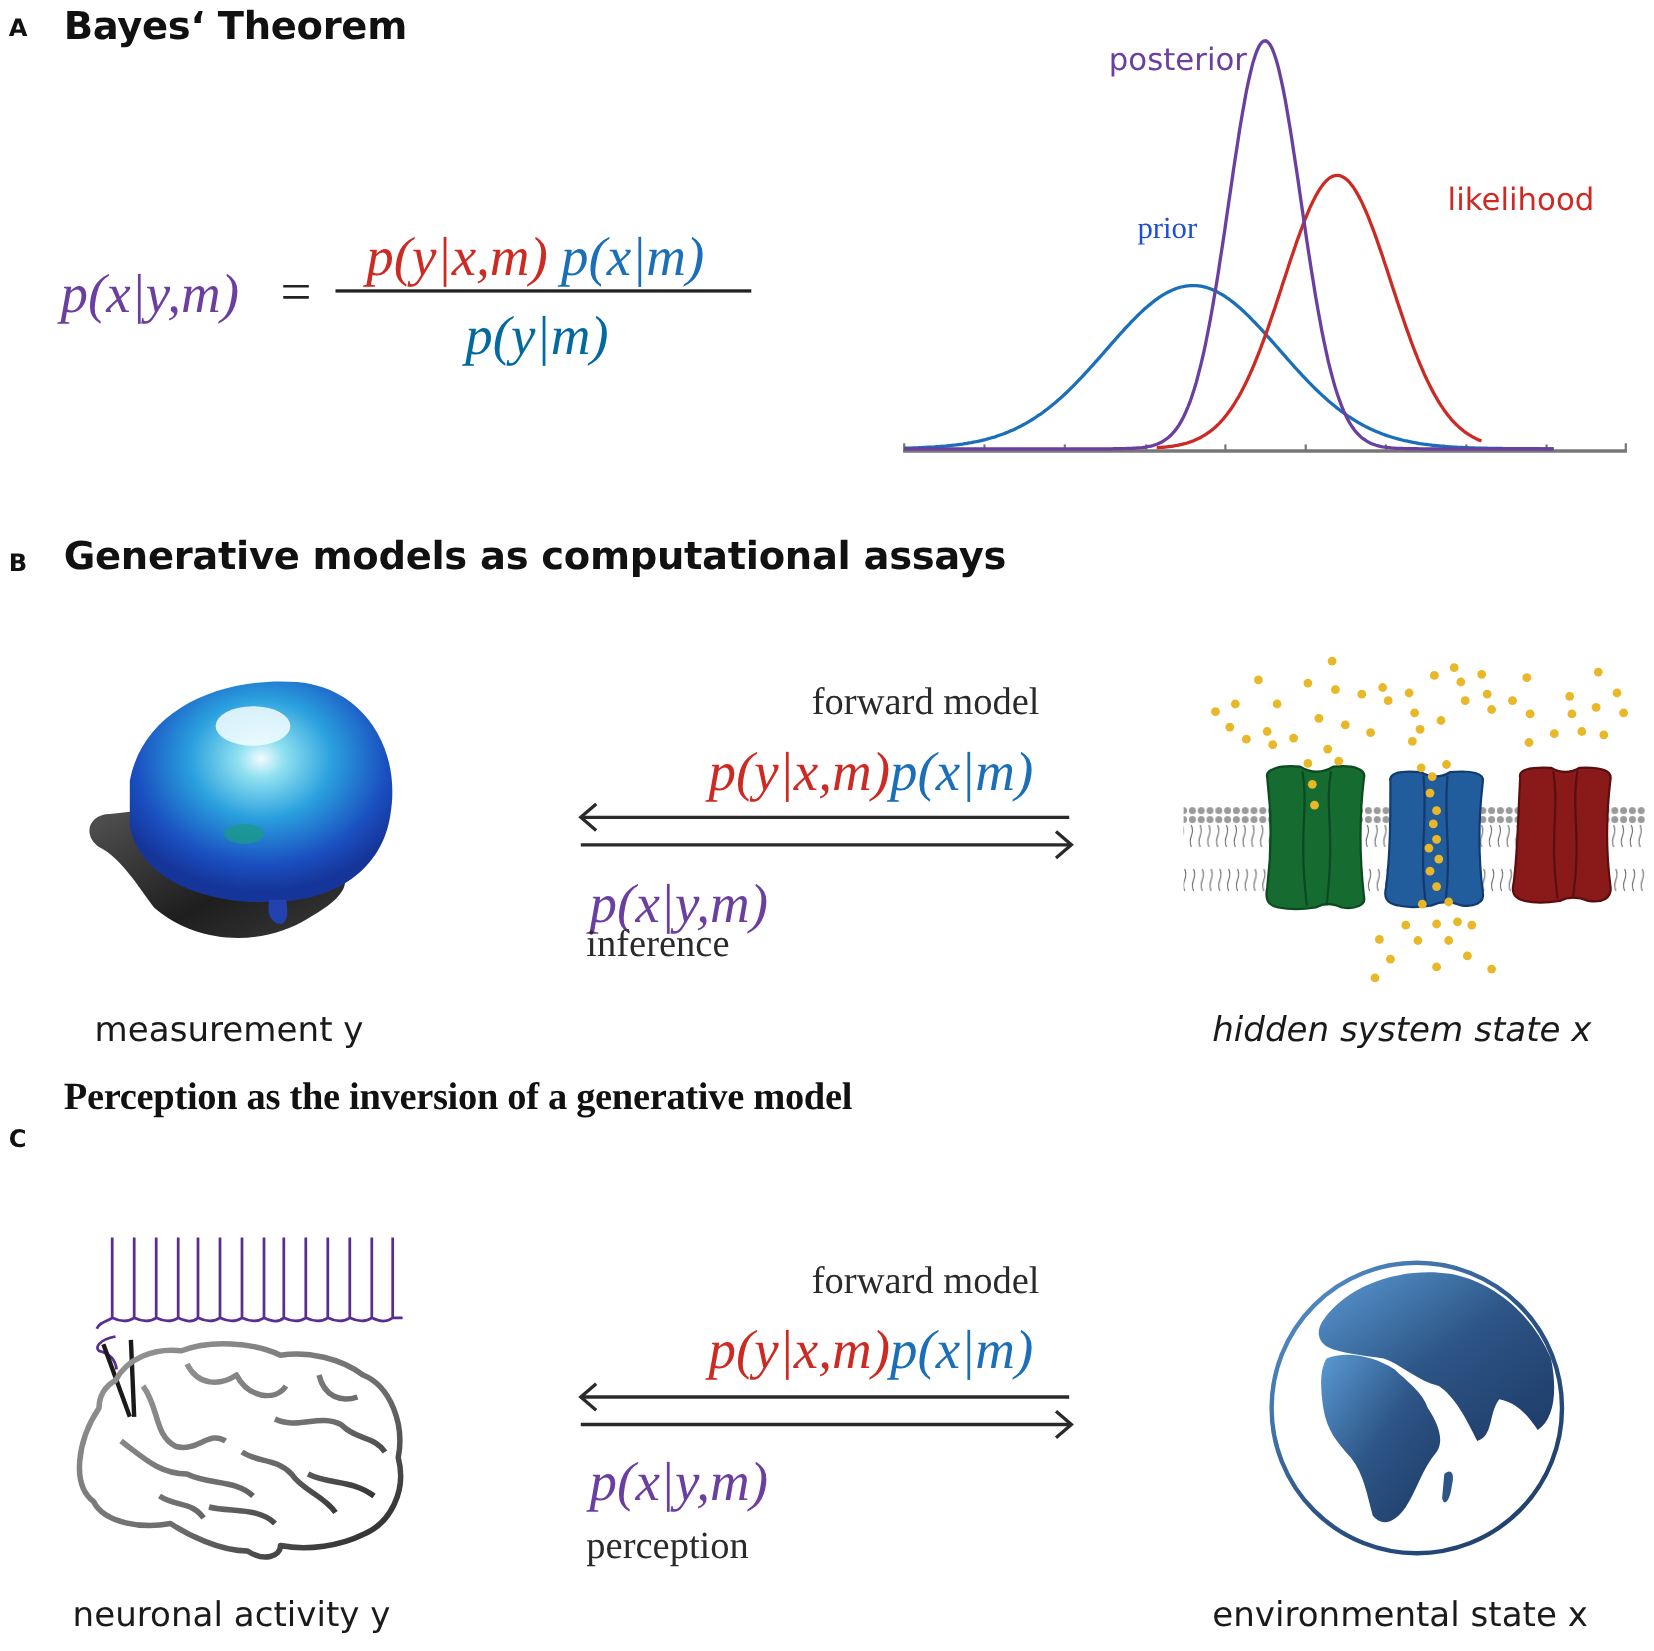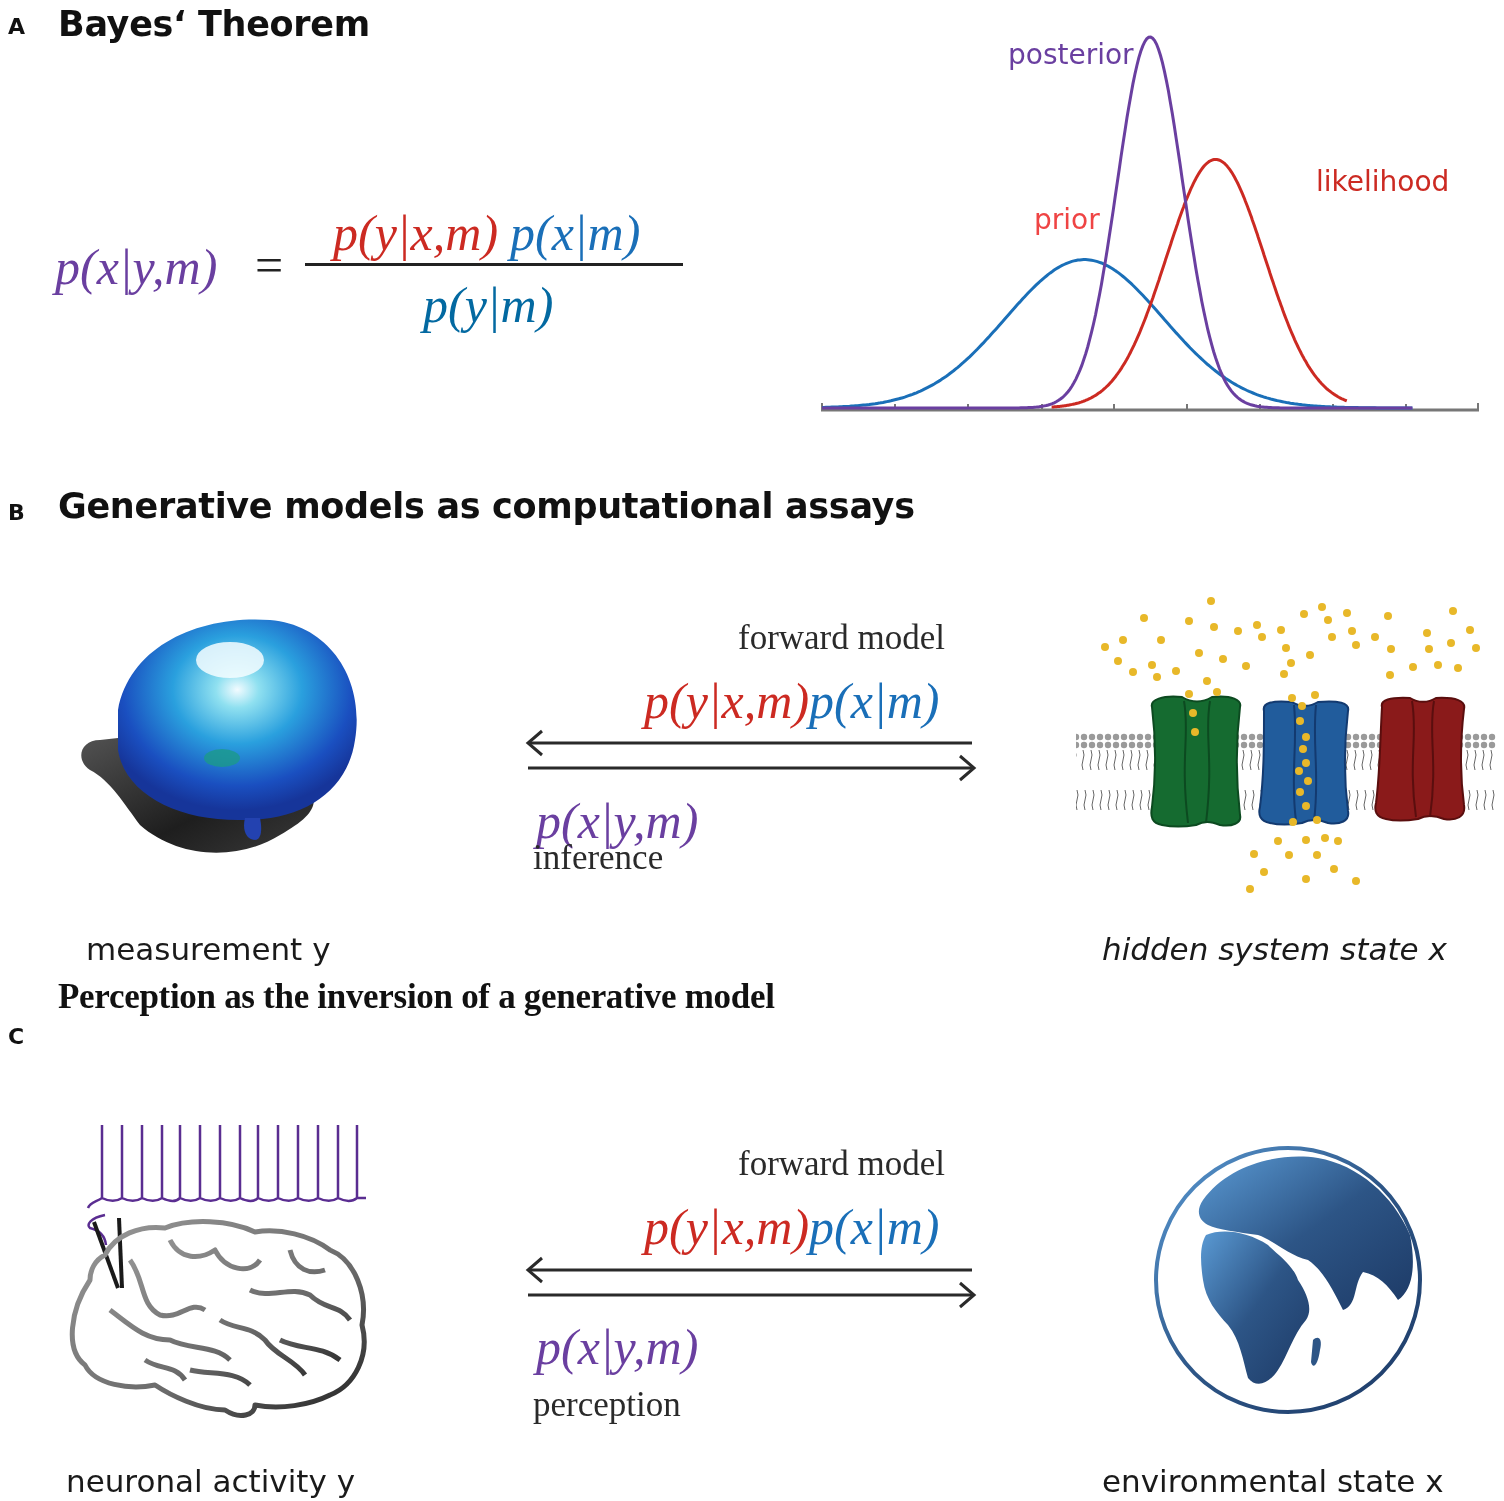--- a/index.html
+++ b/index.html
@@ -3,21 +3,21 @@
 <meta charset="utf-8">
 <style>
   html, body { margin: 0; padding: 0; background: #ffffff; }
   body { width: 1504px; height: 1501px; position: relative; overflow: hidden;
          font-family: "DejaVu Sans", sans-serif; color: #1a1a1a; }
   .abs { position: absolute; }
   .panel-letter { font-family: "DejaVu Sans", sans-serif; font-weight: bold; font-size: 22px; color: #111; }
   .panel-title { font-family: "DejaVu Sans", sans-serif; font-weight: bold; font-size: 35px; color: #111; letter-spacing: -0.3px; white-space: nowrap; text-align: right; }
   .math { font-family: "Liberation Serif", "DejaVu Serif", serif; font-style: italic; white-space: nowrap; }
   .math .up { font-style: normal; }
-  .label { font-family: "DejaVu Sans", sans-serif; font-size: 31px; color: #1a1a1a; white-space: nowrap; margin-top: 13px; }
+  .label { font-family: "DejaVu Sans", sans-serif; font-size: 31px; color: #1a1a1a; white-space: nowrap; }
   .side-label { font-family: Liberation Serif, serif; font-size: 35px; color: #2a2a2a; white-space: nowrap; }
   .curve-label { font-family: "DejaVu Sans", sans-serif; font-size: 28px; white-space: nowrap; }
   svg { position: absolute; overflow: visible; }
 </style>
 </head>
 <body>
 
 <div class="abs panel-letter" style="left:8px; top:14px;">A</div>
 <div class="abs panel-title" style="left:58px; top:4px;">Bayes‘ Theorem</div>
 
@@ -44,21 +44,21 @@
       <line x1="1333" y1="404" x2="1333" y2="410"></line>
       <line x1="1406" y1="404" x2="1406" y2="410"></line>
       <line x1="1478" y1="403" x2="1478" y2="410"></line>
     </g>
   </g>
   <path id="prior-curve" fill="none" stroke="#1a6fb8" stroke-width="3" d="M822.0,407.4L824.0,407.4L825.9,407.3L827.9,407.3L829.9,407.2L831.8,407.1L833.8,407.1L835.8,407.0L837.7,406.9L839.7,406.8L841.7,406.7L843.6,406.6L845.6,406.5L847.6,406.4L849.6,406.3L851.5,406.1L853.5,406.0L855.5,405.8L857.4,405.7L859.4,405.5L861.4,405.3L863.3,405.1L865.3,404.9L867.3,404.7L869.2,404.5L871.2,404.2L873.2,403.9L875.1,403.7L877.1,403.4L879.1,403.1L881.0,402.7L883.0,402.4L885.0,402.0L886.9,401.6L888.9,401.2L890.9,400.8L892.8,400.3L894.8,399.8L896.8,399.3L898.8,398.8L900.7,398.2L902.7,397.7L904.7,397.1L906.6,396.4L908.6,395.7L910.6,395.0L912.5,394.3L914.5,393.5L916.5,392.8L918.4,391.9L920.4,391.1L922.4,390.2L924.3,389.2L926.3,388.2L928.3,387.2L930.2,386.2L932.2,385.1L934.2,384.0L936.1,382.8L938.1,381.6L940.1,380.4L942.0,379.1L944.0,377.7L946.0,376.4L948.0,375.0L949.9,373.5L951.9,372.0L953.9,370.5L955.8,368.9L957.8,367.3L959.8,365.6L961.7,363.9L963.7,362.2L965.7,360.4L967.6,358.6L969.6,356.8L971.6,354.9L973.5,353.0L975.5,351.0L977.5,349.0L979.4,347.0L981.4,344.9L983.4,342.9L985.3,340.8L987.3,338.6L989.3,336.5L991.2,334.3L993.2,332.1L995.2,329.9L997.2,327.7L999.1,325.5L1001.1,323.2L1003.1,321.0L1005.0,318.7L1007.0,316.5L1009.0,314.2L1010.9,312.0L1012.9,309.8L1014.9,307.5L1016.8,305.3L1018.8,303.1L1020.8,301.0L1022.7,298.8L1024.7,296.7L1026.7,294.6L1028.6,292.5L1030.6,290.5L1032.6,288.5L1034.5,286.6L1036.5,284.7L1038.5,282.8L1040.4,281.0L1042.4,279.3L1044.4,277.6L1046.4,276.0L1048.3,274.4L1050.3,272.9L1052.3,271.5L1054.2,270.1L1056.2,268.8L1058.2,267.6L1060.1,266.5L1062.1,265.4L1064.1,264.5L1066.0,263.6L1068.0,262.8L1070.0,262.1L1071.9,261.4L1073.9,260.9L1075.9,260.5L1077.8,260.1L1079.8,259.9L1081.8,259.7L1083.7,259.6L1085.7,259.6L1087.7,259.7L1089.6,259.9L1091.6,260.2L1093.6,260.6L1095.6,261.1L1097.5,261.6L1099.5,262.3L1101.5,263.0L1103.4,263.9L1105.4,264.8L1107.4,265.8L1109.3,266.9L1111.3,268.0L1113.3,269.2L1115.2,270.6L1117.2,271.9L1119.2,273.4L1121.1,274.9L1123.1,276.5L1125.1,278.1L1127.0,279.8L1129.0,281.6L1131.0,283.4L1132.9,285.3L1134.9,287.2L1136.9,289.2L1138.8,291.2L1140.8,293.2L1142.8,295.3L1144.8,297.4L1146.7,299.5L1148.7,301.7L1150.7,303.9L1152.6,306.1L1154.6,308.3L1156.6,310.5L1158.5,312.7L1160.5,315.0L1162.5,317.2L1164.4,319.5L1166.4,321.7L1168.4,324.0L1170.3,326.2L1172.3,328.4L1174.3,330.7L1176.2,332.9L1178.2,335.0L1180.2,337.2L1182.1,339.3L1184.1,341.5L1186.1,343.6L1188.0,345.6L1190.0,347.7L1192.0,349.7L1194.0,351.7L1195.9,353.6L1197.9,355.5L1199.9,357.4L1201.8,359.2L1203.8,361.0L1205.8,362.8L1207.7,364.5L1209.7,366.2L1211.7,367.8L1213.6,369.4L1215.6,371.0L1217.6,372.5L1219.5,374.0L1221.5,375.4L1223.5,376.8L1225.4,378.2L1227.4,379.5L1229.4,380.8L1231.3,382.0L1233.3,383.2L1235.3,384.4L1237.2,385.5L1239.2,386.5L1241.2,387.6L1243.2,388.6L1245.1,389.5L1247.1,390.5L1249.1,391.4L1251.0,392.2L1253.0,393.0L1255.0,393.8L1256.9,394.6L1258.9,395.3L1260.9,396.0L1262.8,396.6L1264.8,397.3L1266.8,397.9L1268.7,398.4L1270.7,399.0L1272.7,399.5L1274.6,400.0L1276.6,400.5L1278.6,400.9L1280.5,401.3L1282.5,401.7L1284.5,402.1L1286.4,402.5L1288.4,402.8L1290.4,403.2L1292.4,403.5L1294.3,403.8L1296.3,404.0L1298.3,404.3L1300.2,404.5L1302.2,404.8L1304.2,405.0L1306.1,405.2L1308.1,405.4L1310.1,405.6L1312.0,405.7L1314.0,405.9L1316.0,406.0L1317.9,406.2L1319.9,406.3L1321.9,406.4L1323.8,406.5L1325.8,406.7L1327.8,406.8L1329.7,406.8L1331.7,406.9L1333.7,407.0L1335.6,407.1L1337.6,407.2L1339.6,407.2L1341.6,407.3L1343.5,407.3L1345.5,407.4L1347.5,407.4L1349.4,407.5L1351.4,407.5L1353.4,407.6L1355.3,407.6L1357.3,407.6L1359.3,407.7L1361.2,407.7L1363.2,407.7L1365.2,407.7L1367.1,407.8L1369.1,407.8L1371.1,407.8L1373.0,407.8L1375.0,407.8L1377.0,407.9L1378.9,407.9L1380.9,407.9L1382.9,407.9L1384.8,407.9L1386.8,407.9L1388.8,407.9L1390.8,407.9L1392.7,407.9L1394.7,407.9L1396.7,407.9L1398.6,407.9L1400.6,408.0L1402.6,408.0L1404.5,408.0L1406.5,408.0L1408.5,408.0L1410.4,408.0L1412.4,408.0"></path>
   <path id="likelihood-curve" fill="none" stroke="#cc2a22" stroke-width="3" d="M1051.6,407.0L1052.6,407.0L1053.6,406.9L1054.6,406.8L1055.5,406.7L1056.5,406.7L1057.5,406.6L1058.5,406.5L1059.5,406.4L1060.5,406.3L1061.4,406.2L1062.4,406.0L1063.4,405.9L1064.4,405.8L1065.4,405.7L1066.4,405.5L1067.3,405.3L1068.3,405.2L1069.3,405.0L1070.3,404.8L1071.3,404.6L1072.3,404.4L1073.2,404.2L1074.2,404.0L1075.2,403.8L1076.2,403.5L1077.2,403.2L1078.2,403.0L1079.2,402.7L1080.1,402.4L1081.1,402.1L1082.1,401.7L1083.1,401.4L1084.1,401.0L1085.1,400.6L1086.0,400.2L1087.0,399.8L1088.0,399.4L1089.0,398.9L1090.0,398.5L1091.0,398.0L1091.9,397.4L1092.9,396.9L1093.9,396.3L1094.9,395.7L1095.9,395.1L1096.9,394.5L1097.8,393.8L1098.8,393.1L1099.8,392.4L1100.8,391.7L1101.8,390.9L1102.8,390.1L1103.8,389.2L1104.7,388.4L1105.7,387.5L1106.7,386.5L1107.7,385.6L1108.7,384.6L1109.7,383.5L1110.6,382.5L1111.6,381.4L1112.6,380.2L1113.6,379.0L1114.6,377.8L1115.6,376.5L1116.5,375.2L1117.5,373.9L1118.5,372.5L1119.5,371.1L1120.5,369.6L1121.5,368.1L1122.4,366.6L1123.4,365.0L1124.4,363.4L1125.4,361.7L1126.4,360.0L1127.4,358.2L1128.4,356.4L1129.3,354.6L1130.3,352.7L1131.3,350.7L1132.3,348.7L1133.3,346.7L1134.3,344.6L1135.2,342.5L1136.2,340.4L1137.2,338.1L1138.2,335.9L1139.2,333.6L1140.2,331.3L1141.1,328.9L1142.1,326.5L1143.1,324.0L1144.1,321.5L1145.1,319.0L1146.1,316.4L1147.0,313.8L1148.0,311.2L1149.0,308.5L1150.0,305.8L1151.0,303.1L1152.0,300.3L1153.0,297.5L1153.9,294.7L1154.9,291.8L1155.9,288.9L1156.9,286.0L1157.9,283.1L1158.9,280.2L1159.8,277.2L1160.8,274.3L1161.8,271.3L1162.8,268.3L1163.8,265.3L1164.8,262.3L1165.7,259.2L1166.7,256.2L1167.7,253.2L1168.7,250.2L1169.7,247.2L1170.7,244.2L1171.6,241.2L1172.6,238.2L1173.6,235.3L1174.6,232.3L1175.6,229.4L1176.6,226.5L1177.6,223.7L1178.5,220.8L1179.5,218.0L1180.5,215.3L1181.5,212.5L1182.5,209.8L1183.5,207.2L1184.4,204.6L1185.4,202.0L1186.4,199.5L1187.4,197.1L1188.4,194.7L1189.4,192.4L1190.3,190.1L1191.3,187.9L1192.3,185.8L1193.3,183.7L1194.3,181.7L1195.3,179.8L1196.2,177.9L1197.2,176.2L1198.2,174.5L1199.2,172.9L1200.2,171.3L1201.2,169.9L1202.2,168.5L1203.1,167.3L1204.1,166.1L1205.1,165.0L1206.1,164.0L1207.1,163.1L1208.1,162.3L1209.0,161.6L1210.0,161.0L1211.0,160.5L1212.0,160.1L1213.0,159.8L1214.0,159.6L1214.9,159.5L1215.9,159.4L1216.9,159.5L1217.9,159.7L1218.9,160.0L1219.9,160.4L1220.8,160.8L1221.8,161.4L1222.8,162.1L1223.8,162.9L1224.8,163.7L1225.8,164.7L1226.8,165.7L1227.7,166.9L1228.7,168.1L1229.7,169.4L1230.7,170.8L1231.7,172.3L1232.7,173.9L1233.6,175.6L1234.6,177.3L1235.6,179.2L1236.6,181.1L1237.6,183.0L1238.6,185.1L1239.5,187.2L1240.5,189.4L1241.5,191.6L1242.5,193.9L1243.5,196.3L1244.5,198.7L1245.4,201.2L1246.4,203.7L1247.4,206.3L1248.4,209.0L1249.4,211.6L1250.4,214.4L1251.4,217.1L1252.3,219.9L1253.3,222.7L1254.3,225.6L1255.3,228.5L1256.3,231.4L1257.3,234.3L1258.2,237.3L1259.2,240.2L1260.2,243.2L1261.2,246.2L1262.2,249.2L1263.2,252.2L1264.1,255.2L1265.1,258.2L1266.1,261.3L1267.1,264.3L1268.1,267.3L1269.1,270.3L1270.0,273.3L1271.0,276.2L1272.0,279.2L1273.0,282.1L1274.0,285.1L1275.0,288.0L1276.0,290.9L1276.9,293.7L1277.9,296.6L1278.9,299.4L1279.9,302.1L1280.9,304.9L1281.9,307.6L1282.8,310.3L1283.8,313.0L1284.8,315.6L1285.8,318.2L1286.8,320.7L1287.8,323.2L1288.7,325.7L1289.7,328.1L1290.7,330.5L1291.7,332.8L1292.7,335.1L1293.7,337.4L1294.6,339.6L1295.6,341.8L1296.6,343.9L1297.6,346.0L1298.6,348.1L1299.6,350.1L1300.6,352.0L1301.5,353.9L1302.5,355.8L1303.5,357.6L1304.5,359.4L1305.5,361.1L1306.5,362.8L1307.4,364.5L1308.4,366.1L1309.4,367.6L1310.4,369.2L1311.4,370.6L1312.4,372.1L1313.3,373.5L1314.3,374.8L1315.3,376.1L1316.3,377.4L1317.3,378.6L1318.3,379.8L1319.2,381.0L1320.2,382.1L1321.2,383.2L1322.2,384.2L1323.2,385.2L1324.2,386.2L1325.2,387.2L1326.1,388.1L1327.1,389.0L1328.1,389.8L1329.1,390.6L1330.1,391.4L1331.1,392.2L1332.0,392.9L1333.0,393.6L1334.0,394.3L1335.0,394.9L1336.0,395.5L1337.0,396.1L1337.9,396.7L1338.9,397.3L1339.9,397.8L1340.9,398.3L1341.9,398.8L1342.9,399.2L1343.8,399.7L1344.8,400.1L1345.8,400.5L1346.8,400.9"></path>
   <path id="posterior-curve" fill="none" stroke="#6a3fa0" stroke-width="3" d="M822.0,408.0L824.0,408.0L825.9,408.0L827.9,408.0L829.9,408.0L831.8,408.0L833.8,408.0L835.8,408.0L837.7,408.0L839.7,408.0L841.7,408.0L843.6,408.0L845.6,408.0L847.6,408.0L849.6,408.0L851.5,408.0L853.5,408.0L855.5,408.0L857.4,408.0L859.4,408.0L861.4,408.0L863.3,408.0L865.3,408.0L867.3,408.0L869.2,408.0L871.2,408.0L873.2,408.0L875.1,408.0L877.1,408.0L879.1,408.0L881.0,408.0L883.0,408.0L885.0,408.0L886.9,408.0L888.9,408.0L890.9,408.0L892.8,408.0L894.8,408.0L896.8,408.0L898.8,408.0L900.7,408.0L902.7,408.0L904.7,408.0L906.6,408.0L908.6,408.0L910.6,408.0L912.5,408.0L914.5,408.0L916.5,408.0L918.4,408.0L920.4,408.0L922.4,408.0L924.3,408.0L926.3,408.0L928.3,408.0L930.2,408.0L932.2,408.0L934.2,408.0L936.1,408.0L938.1,408.0L940.1,408.0L942.0,408.0L944.0,408.0L946.0,408.0L948.0,408.0L949.9,408.0L951.9,408.0L953.9,408.0L955.8,408.0L957.8,408.0L959.8,408.0L961.7,408.0L963.7,408.0L965.7,408.0L967.6,408.0L969.6,408.0L971.6,408.0L973.5,408.0L975.5,408.0L977.5,408.0L979.4,408.0L981.4,408.0L983.4,408.0L985.3,408.0L987.3,408.0L989.3,408.0L991.2,408.0L993.2,408.0L995.2,408.0L997.2,408.0L999.1,408.0L1001.1,408.0L1003.1,408.0L1005.0,408.0L1007.0,408.0L1009.0,408.0L1010.9,408.0L1012.9,407.9L1014.9,407.9L1016.8,407.9L1018.8,407.9L1020.8,407.8L1022.7,407.8L1024.7,407.7L1026.7,407.7L1028.6,407.6L1030.6,407.5L1032.6,407.4L1034.5,407.2L1036.5,407.1L1038.5,406.9L1040.4,406.6L1042.4,406.3L1044.4,405.9L1046.4,405.5L1048.3,405.0L1050.3,404.3L1052.3,403.6L1054.2,402.8L1056.2,401.8L1058.2,400.6L1060.1,399.3L1062.1,397.8L1064.1,396.0L1066.0,394.0L1068.0,391.7L1070.0,389.1L1071.9,386.2L1073.9,382.8L1075.9,379.1L1077.8,375.0L1079.8,370.4L1081.8,365.4L1083.7,359.8L1085.7,353.7L1087.7,347.0L1089.6,339.7L1091.6,331.9L1093.6,323.5L1095.6,314.5L1097.5,304.8L1099.5,294.7L1101.5,283.9L1103.4,272.6L1105.4,260.9L1107.4,248.6L1109.3,236.0L1111.3,223.1L1113.3,209.9L1115.2,196.5L1117.2,183.0L1119.2,169.5L1121.1,156.1L1123.1,142.9L1125.1,130.1L1127.0,117.6L1129.0,105.7L1131.0,94.4L1132.9,83.9L1134.9,74.2L1136.9,65.5L1138.8,57.8L1140.8,51.3L1142.8,45.9L1144.8,41.7L1146.7,38.9L1148.7,37.3L1150.7,37.1L1152.6,38.2L1154.6,40.6L1156.6,44.3L1158.5,49.3L1160.5,55.5L1162.5,62.8L1164.4,71.2L1166.4,80.6L1168.4,90.8L1170.3,101.9L1172.3,113.6L1174.3,125.9L1176.2,138.6L1178.2,151.7L1180.2,165.0L1182.1,178.5L1184.1,192.0L1186.1,205.4L1188.0,218.7L1190.0,231.7L1192.0,244.5L1194.0,256.8L1195.9,268.8L1197.9,280.2L1199.9,291.1L1201.8,301.5L1203.8,311.3L1205.8,320.5L1207.7,329.2L1209.7,337.2L1211.7,344.6L1213.6,351.5L1215.6,357.8L1217.6,363.5L1219.5,368.8L1221.5,373.5L1223.5,377.8L1225.4,381.7L1227.4,385.1L1229.4,388.2L1231.3,390.9L1233.3,393.3L1235.3,395.4L1237.2,397.2L1239.2,398.8L1241.2,400.2L1243.2,401.4L1245.1,402.5L1247.1,403.4L1249.1,404.1L1251.0,404.8L1253.0,405.3L1255.0,405.8L1256.9,406.2L1258.9,406.5L1260.9,406.8L1262.8,407.0L1264.8,407.2L1266.8,407.3L1268.7,407.5L1270.7,407.6L1272.7,407.7L1274.6,407.7L1276.6,407.8L1278.6,407.8L1280.5,407.9L1282.5,407.9L1284.5,407.9L1286.4,407.9L1288.4,407.9L1290.4,408.0L1292.4,408.0L1294.3,408.0L1296.3,408.0L1298.3,408.0L1300.2,408.0L1302.2,408.0L1304.2,408.0L1306.1,408.0L1308.1,408.0L1310.1,408.0L1312.0,408.0L1314.0,408.0L1316.0,408.0L1317.9,408.0L1319.9,408.0L1321.9,408.0L1323.8,408.0L1325.8,408.0L1327.8,408.0L1329.7,408.0L1331.7,408.0L1333.7,408.0L1335.6,408.0L1337.6,408.0L1339.6,408.0L1341.6,408.0L1343.5,408.0L1345.5,408.0L1347.5,408.0L1349.4,408.0L1351.4,408.0L1353.4,408.0L1355.3,408.0L1357.3,408.0L1359.3,408.0L1361.2,408.0L1363.2,408.0L1365.2,408.0L1367.1,408.0L1369.1,408.0L1371.1,408.0L1373.0,408.0L1375.0,408.0L1377.0,408.0L1378.9,408.0L1380.9,408.0L1382.9,408.0L1384.8,408.0L1386.8,408.0L1388.8,408.0L1390.8,408.0L1392.7,408.0L1394.7,408.0L1396.7,408.0L1398.6,408.0L1400.6,408.0L1402.6,408.0L1404.5,408.0L1406.5,408.0L1408.5,408.0L1410.4,408.0L1412.4,408.0"></path>
 </svg>
 <div class="abs curve-label" style="left:1008px; top:38px; color:#6a3fa0;">posterior</div>
-<div class="abs curve-label" style="left:1034px; top:203px; color:#ef4444;">prior</div>
+<div class="abs curve-label" style="left:1034px; top:192px; color:#1d4ed8;font-family:Liberation Serif, serif;">prior</div>
 <div class="abs curve-label" style="left:1316px; top:165px; color:#cc2a22;text-align:right;">likelihood</div>
 
 <div class="abs panel-letter" style="left:8px; top:500px;">B</div>
 <div class="abs panel-title" style="left:58px; top:486px;">Generative models as computational assays</div>
 
 <svg width="300" height="270" style="left:70px; top:590px;" viewBox="0 0 300 270">
   <defs>
     <radialGradient id="headGrad" cx="0.5" cy="0.35" r="0.6">
       <stop offset="0" stop-color="#f2fbff"></stop>
       <stop offset="0.15" stop-color="#8fe0f0"></stop>

